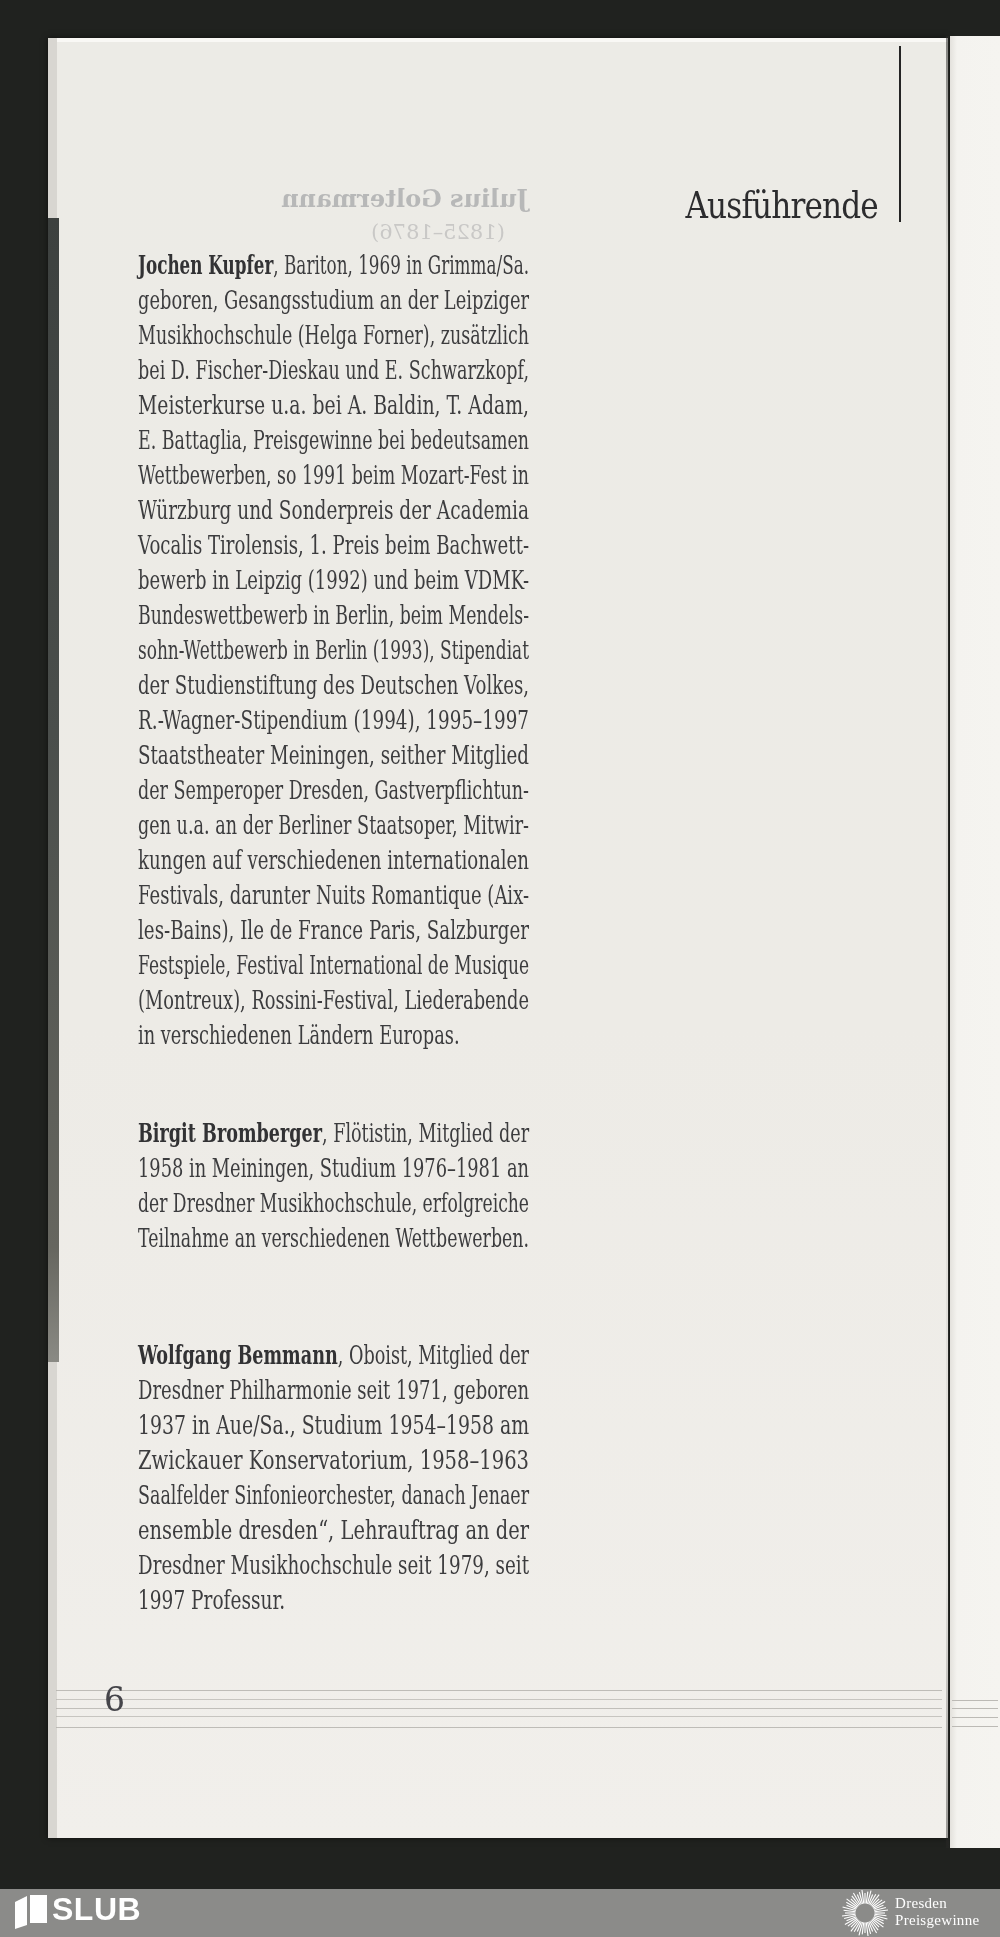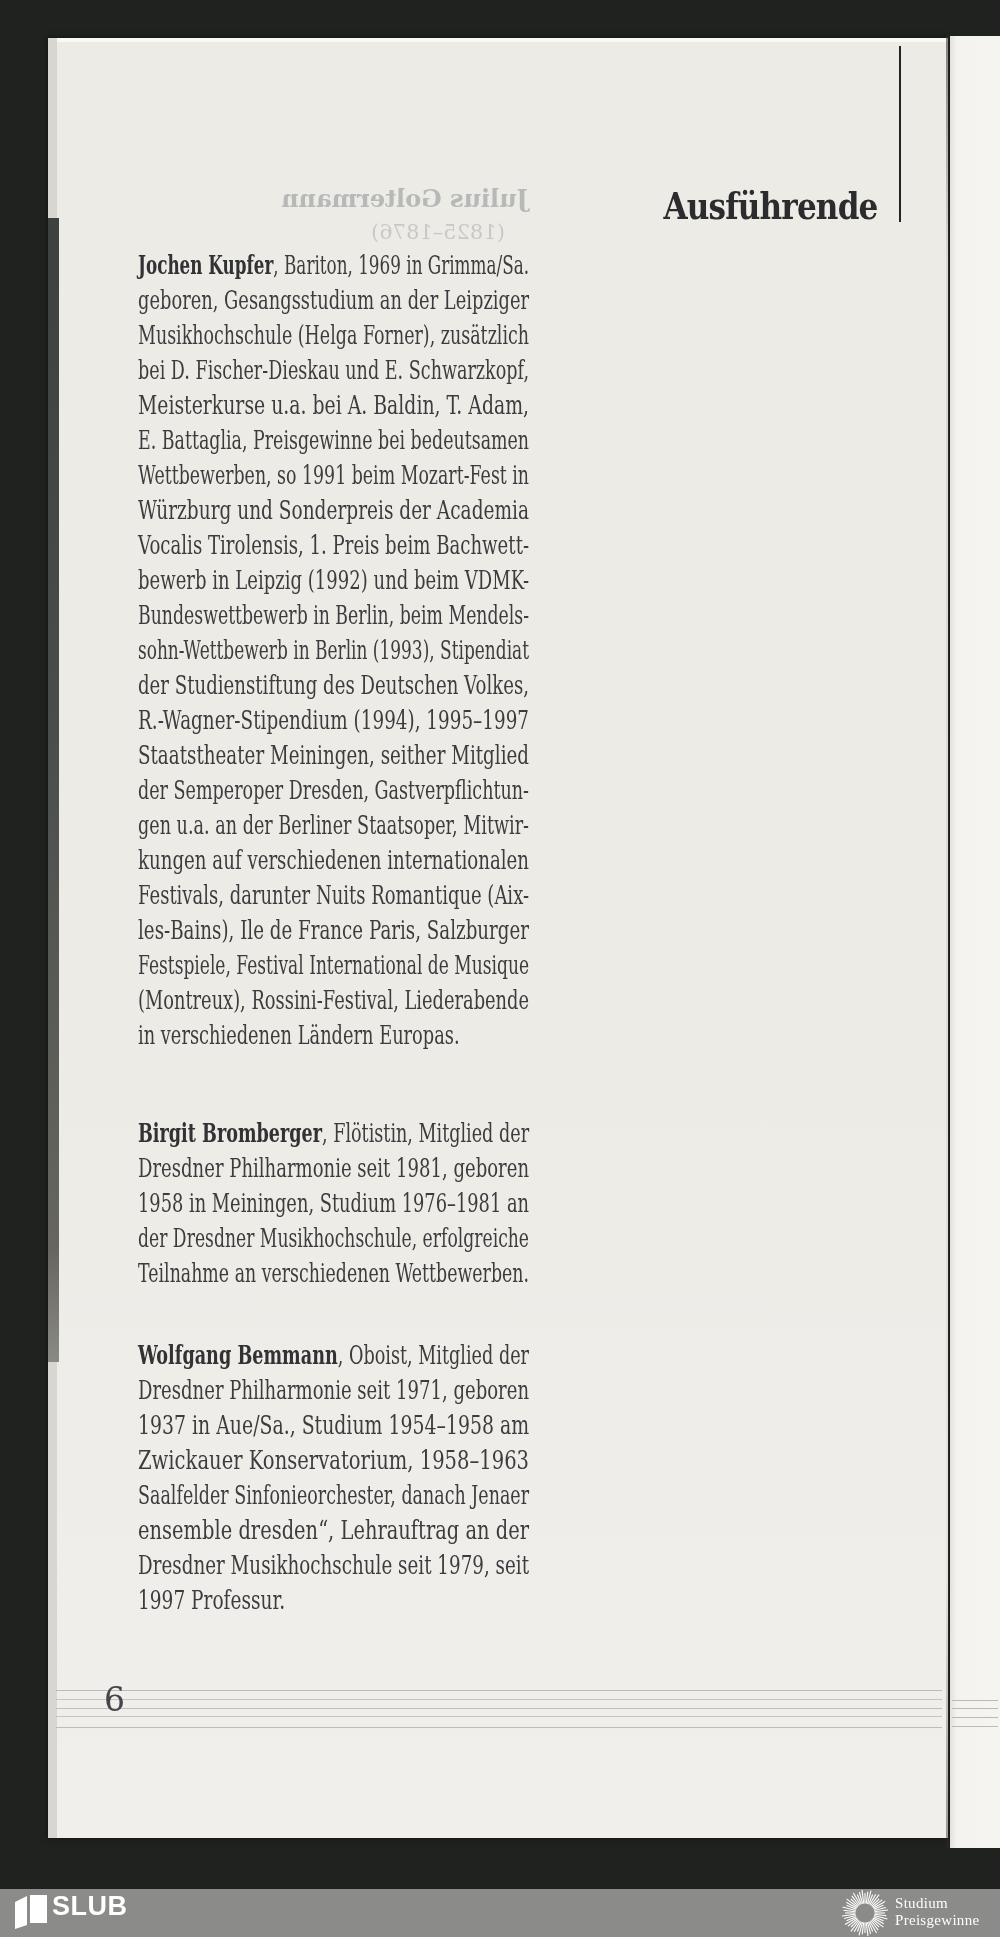--- a/index.html
+++ b/index.html
@@ -22,21 +22,21 @@
   }
   .page-sliver{
     position:absolute;left:950px;top:36px;width:50px;height:1812px;
     background:linear-gradient(90deg,#e3e1dc 0,#f4f3ef 7px,#f5f4f0 100%);
   }
   .page-seam{position:absolute;left:946px;top:36px;width:3px;height:1812px;
     background:linear-gradient(180deg,rgba(40,40,38,.55) 0,rgba(120,118,112,.18) 12%,rgba(150,148,142,.12) 85%,rgba(40,40,38,.45) 100%);}
   
   .headline{
     position:absolute;top:146px;right:70px;height:44px;
-    font-size:37px;font-weight:bold;color:#2c2c2e;letter-spacing:-1px;white-space:nowrap;text-align:right;
+    font-size:37px;font-weight:normal;color:#2c2c2e;letter-spacing:-1px;white-space:nowrap;text-align:right;
   }
   .headline span{display:inline-block;transform-origin:100% 50%;}
   .head-rule{position:absolute;left:851px;top:8px;width:2px;height:176px;background:#242424;}
   
   .ghost{position:absolute;transform:scaleX(-1);filter:blur(0.7px);white-space:nowrap;text-align:center;}
   .ghost-name{left:300px;top:146px;width:180px;font-weight:bold;font-size:24px;color:rgba(104,107,114,0.40);}
   .ghost-dates{left:315px;top:182px;width:150px;font-size:21px;color:rgba(118,120,126,0.30);}
   
   .para{position:absolute;left:90px;width:376px;color:#3c3c3e;font-size:26px;}
   .para .line{height:35px;line-height:35px;overflow:visible;white-space:nowrap;}
@@ -50,21 +50,21 @@
   .staff.s2{top:1670px;opacity:.8;} .staff.s3{top:1678px;opacity:.7;}
   .staff.s4{top:1689px;opacity:.85;}
   .sstaff{position:absolute;left:2px;width:46px;height:1px;background:#bcbab5;}
   .sstaff.t0{top:1664px;} .sstaff.t1{top:1672px;} .sstaff.t2{top:1681px;} .sstaff.t3{top:1690px;}
   
   .footer{
     position:absolute;left:0;top:1889px;width:1000px;height:48px;background:#8b8b89;
     font-family:"Liberation Sans", sans-serif;color:#ffffff;
   }
   .slub-book{position:absolute;left:14px;top:4px;}
-  .slub-word{position:absolute;left:52px;top:2px;font-size:27px;font-weight:bold;letter-spacing:.5px;}
+  .slub-word{position:absolute;left:52px;top:2px;font-size:32px;font-weight:bold;letter-spacing:.5px;}
   .slub-tagline{position:absolute;left:53px;top:32px;font-size:13px;font-weight:bold;margin-top:28px;}
   .phil-burst{position:absolute;left:842px;top:1px;}
   .phil-text{position:absolute;left:895px;top:6px;font-family:"Liberation Serif", serif;font-size:15px;line-height:17px;letter-spacing:.3px;}
 </style>
 </head>
 <body>
 
 <div class="page-main">
   <div class="page-top-highlight"></div>
   <div class="left-edge-strip"></div>
@@ -96,21 +96,20 @@
       <div class="line"><span style="transform: scaleX(0.676887);">gen u.a. an der Berliner Staatsoper, Mitwir-</span></div>
       <div class="line"><span style="transform: scaleX(0.699372);">kungen auf verschiedenen internationalen</span></div>
       <div class="line"><span style="transform: scaleX(0.691971);">Festivals, darunter Nuits Romantique (Aix-</span></div>
       <div class="line"><span style="transform: scaleX(0.702004);">les-Bains), Ile de France Paris, Salzburger</span></div>
       <div class="line"><span style="transform: scaleX(0.656697);">Festspiele, Festival International de Musique</span></div>
       <div class="line"><span style="transform: scaleX(0.685467);">(Montreux), Rossini-Festival, Liederabende</span></div>
       <div class="line"><span style="transform: scaleX(0.684422);">in verschiedenen Ländern Europas.</span></div>
     </div>
   <div class="para" id="para-1">
       <div class="line"><span style="transform: scaleX(0.676373);"><b>Birgit Bromberger</b>, Flötistin, Mitglied der</span></div>
-      <div class="line"><span style="transform: scaleX(0.694087);">Dresdner Philharmonie seit 1981, geboren</span></div>
       <div class="line"><span style="transform: scaleX(0.685233);">1958 in Meiningen, Studium 1976–1981 an</span></div>
       <div class="line"><span style="transform: scaleX(0.661444);">der Dresdner Musikhochschule, erfolgreiche</span></div>
       <div class="line"><span style="transform: scaleX(0.668203);">Teilnahme an verschiedenen Wettbewerben.</span></div>
     </div>
   <div class="para" id="para-2">
       <div class="line"><span style="transform: scaleX(0.677668);"><b>Wolfgang Bemmann</b>, Oboist, Mitglied der</span></div>
       <div class="line"><span style="transform: scaleX(0.694087);">Dresdner Philharmonie seit 1971, geboren</span></div>
       <div class="line"><span style="transform: scaleX(0.725584);">1937 in Aue/Sa., Studium 1954–1958 am</span></div>
       <div class="line"><span style="transform: scaleX(0.752188);">Zwickauer Konservatorium, 1958–1963</span></div>
       <div class="line"><span style="transform: scaleX(0.672273);">Saalfelder Sinfonieorchester, danach Jenaer</span></div>
@@ -187,16 +186,16 @@
       <line x1="27.75" y1="14.772758664047833" x2="33.800000000000004" y2="4.293851278256124" stroke="#ffffff" stroke-width="1.1"></line>
       <line x1="28.78323357558284" y1="15.46314326723326" x2="37.1232651530023" y2="4.594202505243331" stroke="#ffffff" stroke-width="1.1"></line>
       <line x1="29.7175144212722" y1="16.282485578727798" x2="37.14213562373095" y2="8.857864376269045" stroke="#ffffff" stroke-width="1.1"></line>
       <line x1="30.536856732766733" y1="17.216766424417152" x2="40.13643215029067" y2="9.850753133411628" stroke="#ffffff" stroke-width="1.1"></line>
       <line x1="31.227241335952165" y1="18.249999999999996" x2="43.09178936779897" y2="11.39999999999999" stroke="#ffffff" stroke-width="1.1"></line>
       <line x1="31.776855558857225" y1="19.36450739253165" x2="41.477590650225736" y2="15.346331352698208" stroke="#ffffff" stroke-width="1.1"></line>
       <line x1="32.17629534974615" y1="20.541219071526044" x2="43.863997847843876" y2="17.409508625785534" stroke="#ffffff" stroke-width="1.1"></line>
       <line x1="32.4187261830512" y1="21.760001173909508" x2="46.0015207838724" y2="19.9717923404948" stroke="#ffffff" stroke-width="1.1"></line>
     </svg>
   <div class="phil-text">
-    <div>Studium</div>
+    <div>Dresden</div>
     <div>Preisgewinne</div>
   </div>
 </div>
 
 </body></html>

